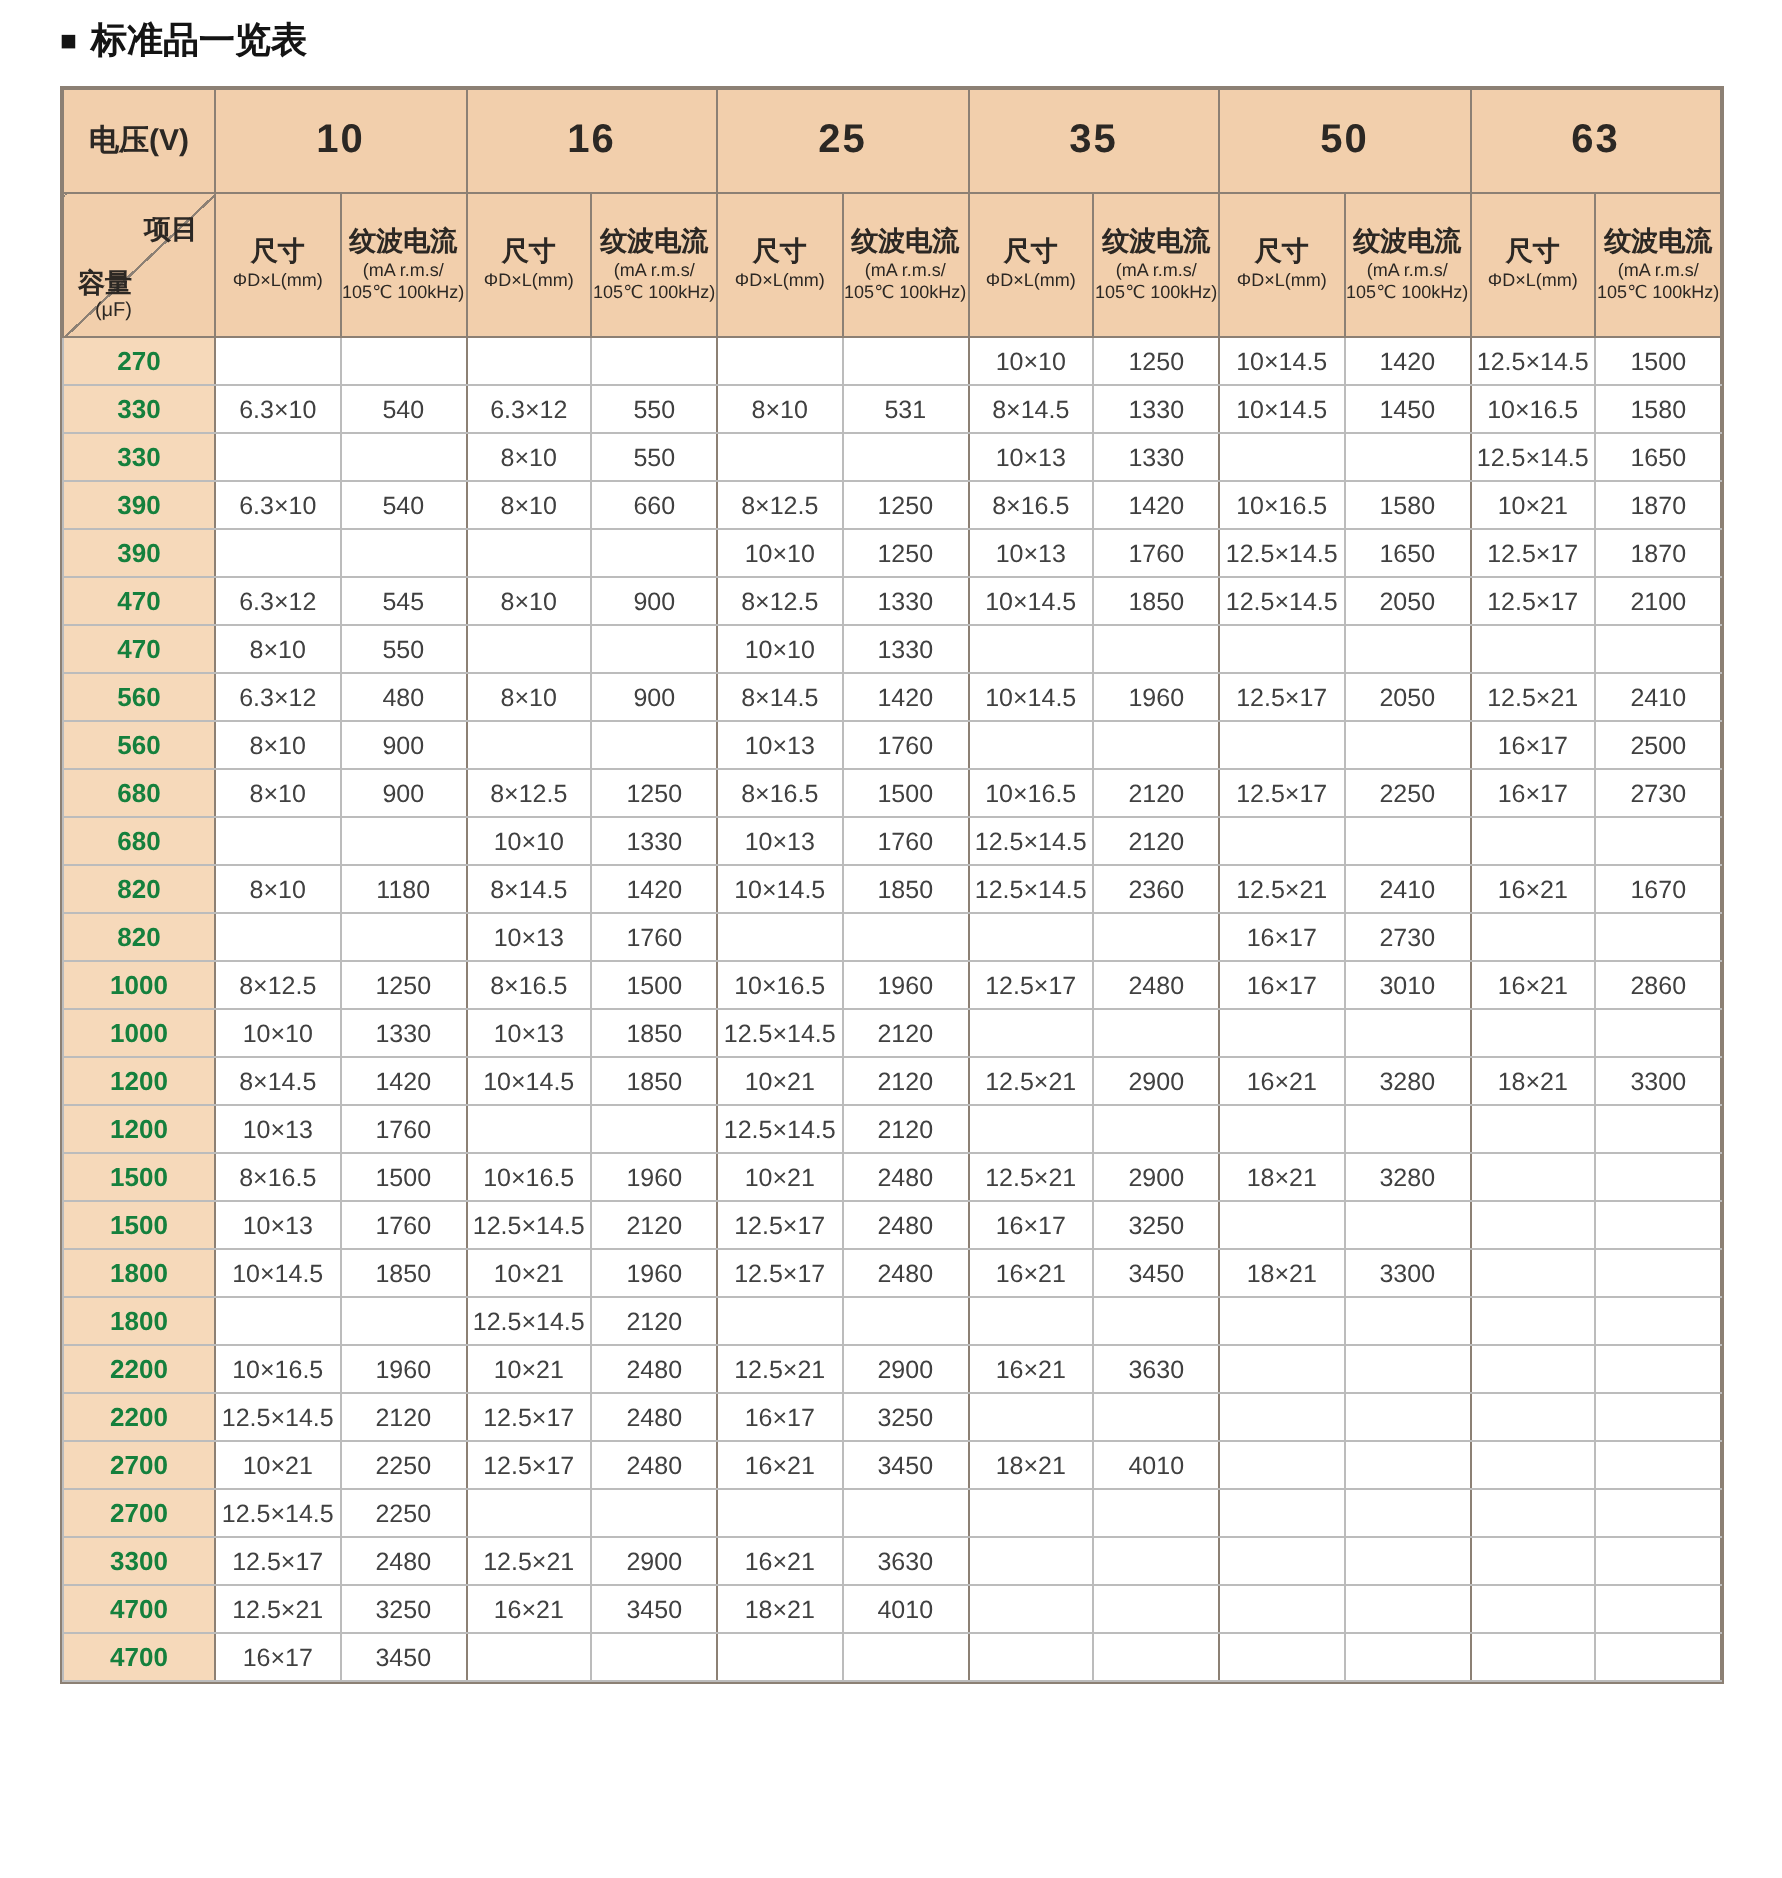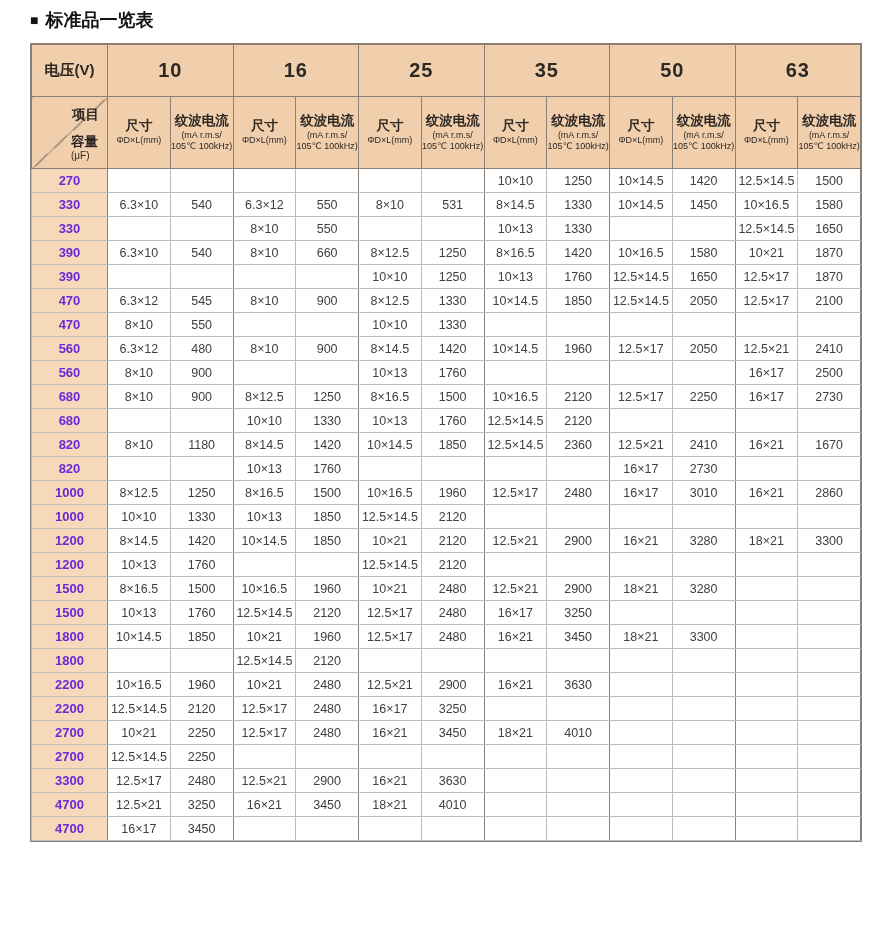--- a/index.html
+++ b/index.html
@@ -53,37 +53,37 @@
       var(--bdark) calc(50% - 0.6px),
       var(--bdark) calc(50% + 0.6px),
       transparent calc(50% + 0.6px));
   }
   .corner-item{
     position:absolute;top:9px;right:8px;
     font-size:13.5px;font-weight:bold;
   }
   .corner-cap{
     position:absolute;bottom:7px;left:7px;
-    text-align:left;font-size:13.5px;font-weight:bold;
-    display:flex;flex-direction:column;line-height:1.15;margin-left:32px;
+    text-align:right;font-size:13.5px;font-weight:bold;
+    display:flex;flex-direction:column;line-height:1.15;
   }
   .cap-unit{font-size:10px;font-weight:normal;}
   tbody th,tbody td{
     height:24px;
     border:1px solid var(--blight);
     text-align:center;vertical-align:middle;
     font-size:12.5px;
     background:#ffffff;
     padding:0 1px;
     white-space:nowrap;
     overflow:hidden;
   }
   tbody th.cap-cell{
     background:var(--label-bg);
-    font-weight:bold;color:#6d28d9;
+    font-weight:bold;color:#15803d;
     border-right-color:var(--bdark);
     font-size:13px;
   }
   tbody td{color:#404040;}
   .group-end{border-right-color:var(--bdark) !important;}
 </style>
 </head>
 <body>
 
 <div class="page">

